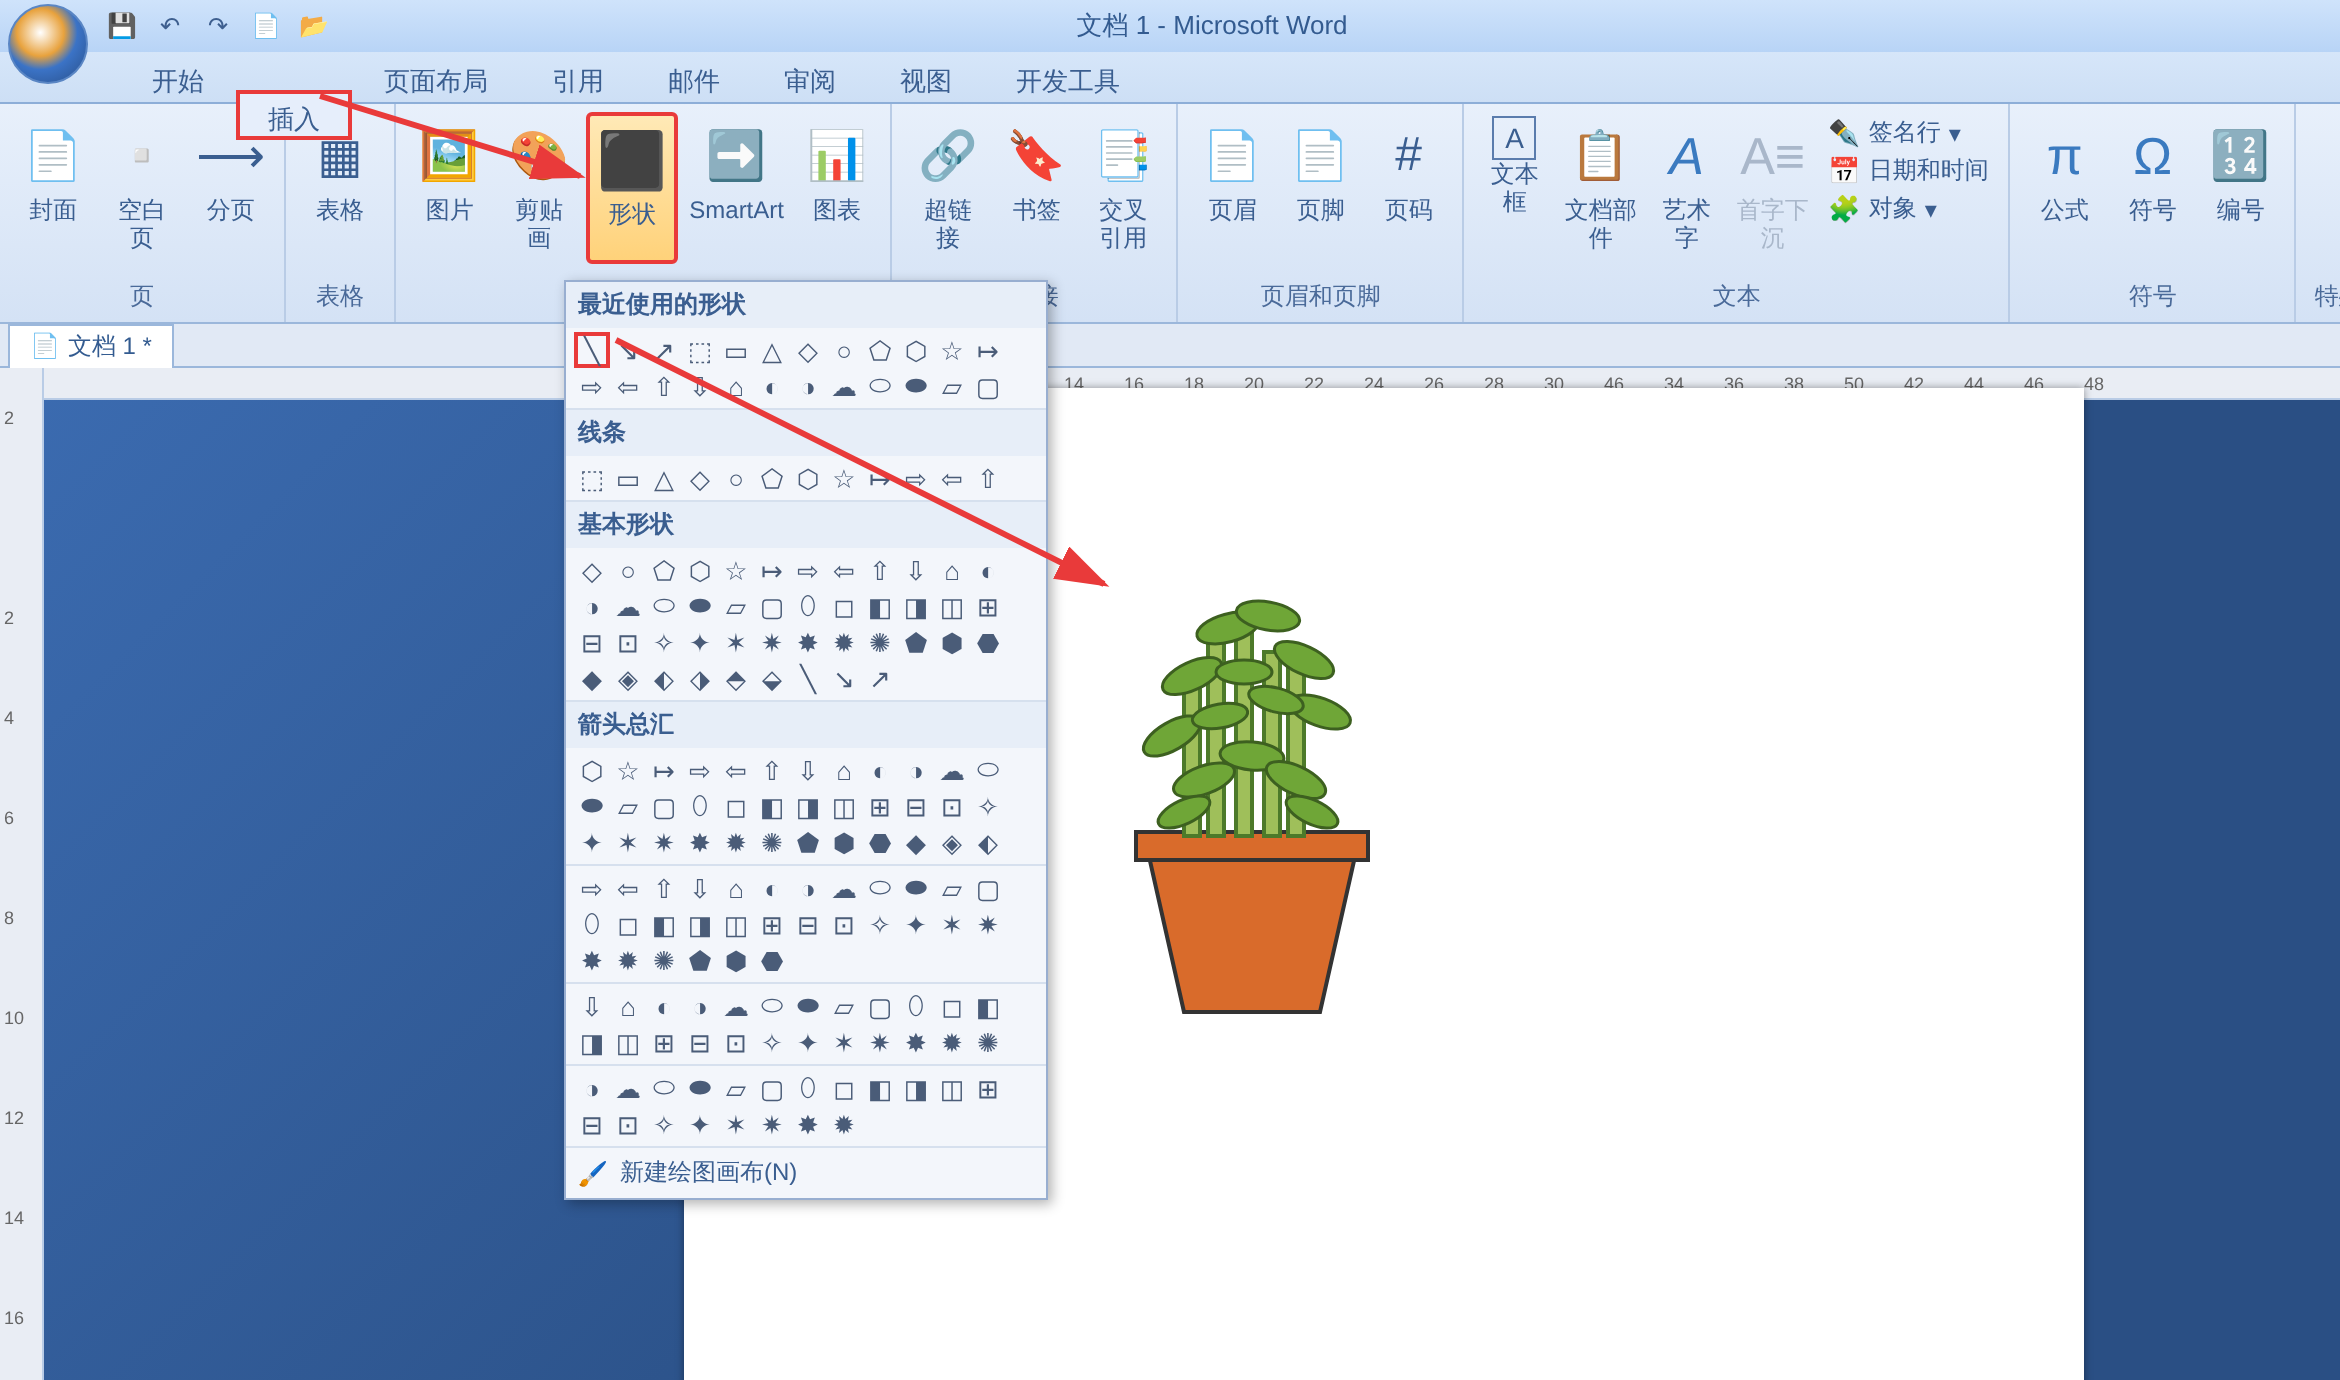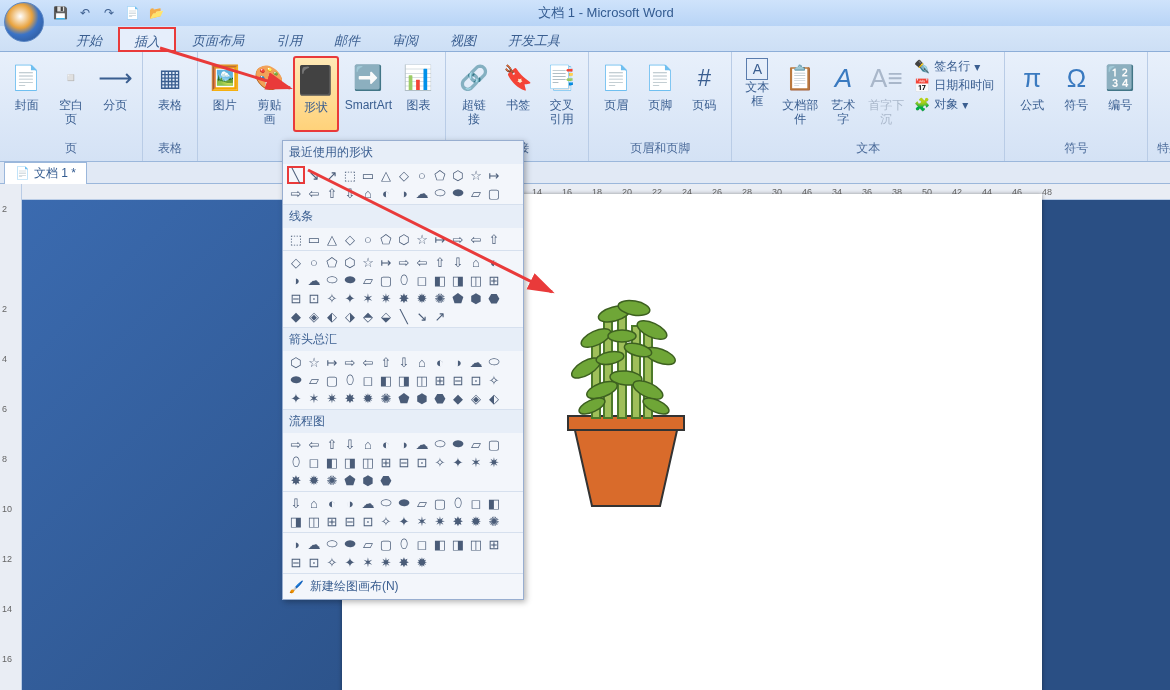--- a/index.html
+++ b/index.html
@@ -6,23 +6,23 @@
   body { width: 1170px; height: 690px; background: #fff; overflow: hidden; position: relative; }
 
   
   .title-bar { height: 26px; background: linear-gradient(#cfe3fb, #b8d4f6); display: flex; align-items: center; padding: 0 4px; }
   .office-btn { width: 40px; height: 40px; border-radius: 50%; background: radial-gradient(circle at 40% 35%, #fff 0%, #e8a23d 35%, #3b73c6 55%, #284e87); border: 1px solid #5a86c4; position: absolute; top: 2px; left: 4px; z-index: 3; }
   .qat { margin-left: 48px; display: flex; align-items: center; gap: 6px; }
   .qat .qbtn { width: 18px; height: 18px; display: inline-flex; align-items: center; justify-content: center; color: #3e5f8f; font-size: 12px; }
   .title-text { flex: 1; text-align: center; color: #335b90; font-size: 13px; }
 
   
-  .tabs { height: 26px; background: linear-gradient(#d6e6f9, #cddff5); display: flex; align-items: stretch; padding-left: 60px; border-bottom: 1px solid #8daed8; font-style: italic; }
+  .tabs { height: 26px; background: linear-gradient(#d6e6f9, #cddff5); display: flex; align-items: stretch; padding-left: 60px; border-bottom: 1px solid #8daed8; }
   .tab { padding: 4px 14px; color: #3a5e90; font-size: 13px; cursor: pointer; border: 2px solid transparent; }
-  .tab.active { background: #e6eefb; border: 1px solid #8daed8; border-bottom: 1px solid #e6eefb; position: relative; top: 1px; }
+  .tab.active { background: #e6eefb; border: 1px solid #8daed8; border-bottom: 1px solid #e6eefb; position: relative; top: 19px; }
   .tab.highlight { border: 2px solid #e93a3a; }
 
   
   .ribbon { height: 110px; background: linear-gradient(#e8f0fb, #d4e2f5); border-bottom: 1px solid #9bb7db; display: flex; overflow: hidden; }
   .group { border-right: 1px solid #b9cce6; padding: 4px 6px 2px; display: flex; flex-direction: column; align-items: center; }
   .group-body { flex: 1; display: flex; align-items: flex-start; gap: 2px; }
   .group-label { font-size: 12px; color: #4a6a99; padding: 2px 0; }
   .rbtn { display: flex; flex-direction: column; align-items: center; justify-content: flex-start; padding: 2px 4px; min-width: 38px; color: #3a5e90; font-size: 12px; cursor: pointer; border-radius: 3px; }
   .rbtn .ico { width: 34px; height: 40px; display: flex; align-items: center; justify-content: center; font-size: 24px; }
   .rbtn .lbl { text-align: center; line-height: 14px; min-height: 28px; }
@@ -40,21 +40,21 @@
   .left-ruler { width: 22px; background: #e9edf4; border-right: 1px solid #b9cce6; position: relative; }
   .left-ruler .tick { position: absolute; left: 2px; font-size: 9px; color: #666; }
   .page-area { flex:1; position: relative; overflow: hidden; background: linear-gradient(135deg,#3b6bb0 0%, #2a4f84 60%); }
   .top-ruler { position:absolute; top:0; left:0; right:0; height:16px; background:#e9edf4; border-bottom:1px solid #b9cce6; display:flex; align-items:center; overflow:hidden;}
   .top-ruler span{ font-size:9px; color:#666; width:30px; text-align:center; flex-shrink:0;}
   .page { position: absolute; top: 10px; left: 320px; width: 700px; height: 660px; background: #fff; box-shadow: 0 0 4px rgba(0,0,0,0.4); }
 
   
   .gallery { position: absolute; top: 140px; left: 282px; width: 242px; background: #f3f6fb; border: 1px solid #98aed0; box-shadow: 2px 2px 6px rgba(0,0,0,0.3); z-index: 20; }
   .gal-section { border-bottom: 1px solid #d6e0ee; }
-  .gal-section .hdr { background: #e7eef8; padding: 3px 6px; font-size: 12px; color: #3a5e90; font-weight: normal; }
+  .gal-section .hdr { background: #e7eef8; padding: 3px 6px; font-size: 12px; color: #3a5e90; font-weight: bold; }
   .gal-section .items { display: flex; flex-wrap: wrap; padding: 2px 4px; gap: 0px; }
   .gal-section .items .it { width: 18px; height: 18px; display: flex; align-items: center; justify-content: center; font-size: 13px; color: #4a5c78; cursor: pointer; }
   .gal-section .items .it.highlight { border: 2px solid #e93a3a; }
   .gal-foot { padding: 4px 6px; font-size: 12px; color: #3a5e90; display:flex; align-items:center; gap:6px; }
 
   
   .arrow { position: absolute; z-index: 25; pointer-events: none; }
 
   
   .plant { position: absolute; top: 278px; left: 556px; width: 140px; height: 232px; z-index: 5; }
@@ -329,20 +329,21 @@
         <div class="it">⬠</div>
         <div class="it">⬡</div>
         <div class="it">☆</div>
         <div class="it">↦</div>
         <div class="it">⇨</div>
         <div class="it">⇦</div>
         <div class="it">⇧</div>
       </div>
     </div>
     <div class="gal-section">
+      <div class="hdr">基本形状</div>
       <div class="items">
         <div class="it">◇</div>
         <div class="it">○</div>
         <div class="it">⬠</div>
         <div class="it">⬡</div>
         <div class="it">☆</div>
         <div class="it">↦</div>
         <div class="it">⇨</div>
         <div class="it">⇦</div>
         <div class="it">⇧</div>
@@ -419,21 +420,20 @@
         <div class="it">✺</div>
         <div class="it">⬟</div>
         <div class="it">⬢</div>
         <div class="it">⬣</div>
         <div class="it">◆</div>
         <div class="it">◈</div>
         <div class="it">⬖</div>
       </div>
     </div>
     <div class="gal-section">
-      <div class="hdr">流程图</div>
       <div class="items">
         <div class="it">⇨</div>
         <div class="it">⇦</div>
         <div class="it">⇧</div>
         <div class="it">⇩</div>
         <div class="it">⌂</div>
         <div class="it">◐</div>
         <div class="it">◑</div>
         <div class="it">☁</div>
         <div class="it">⬭</div>

